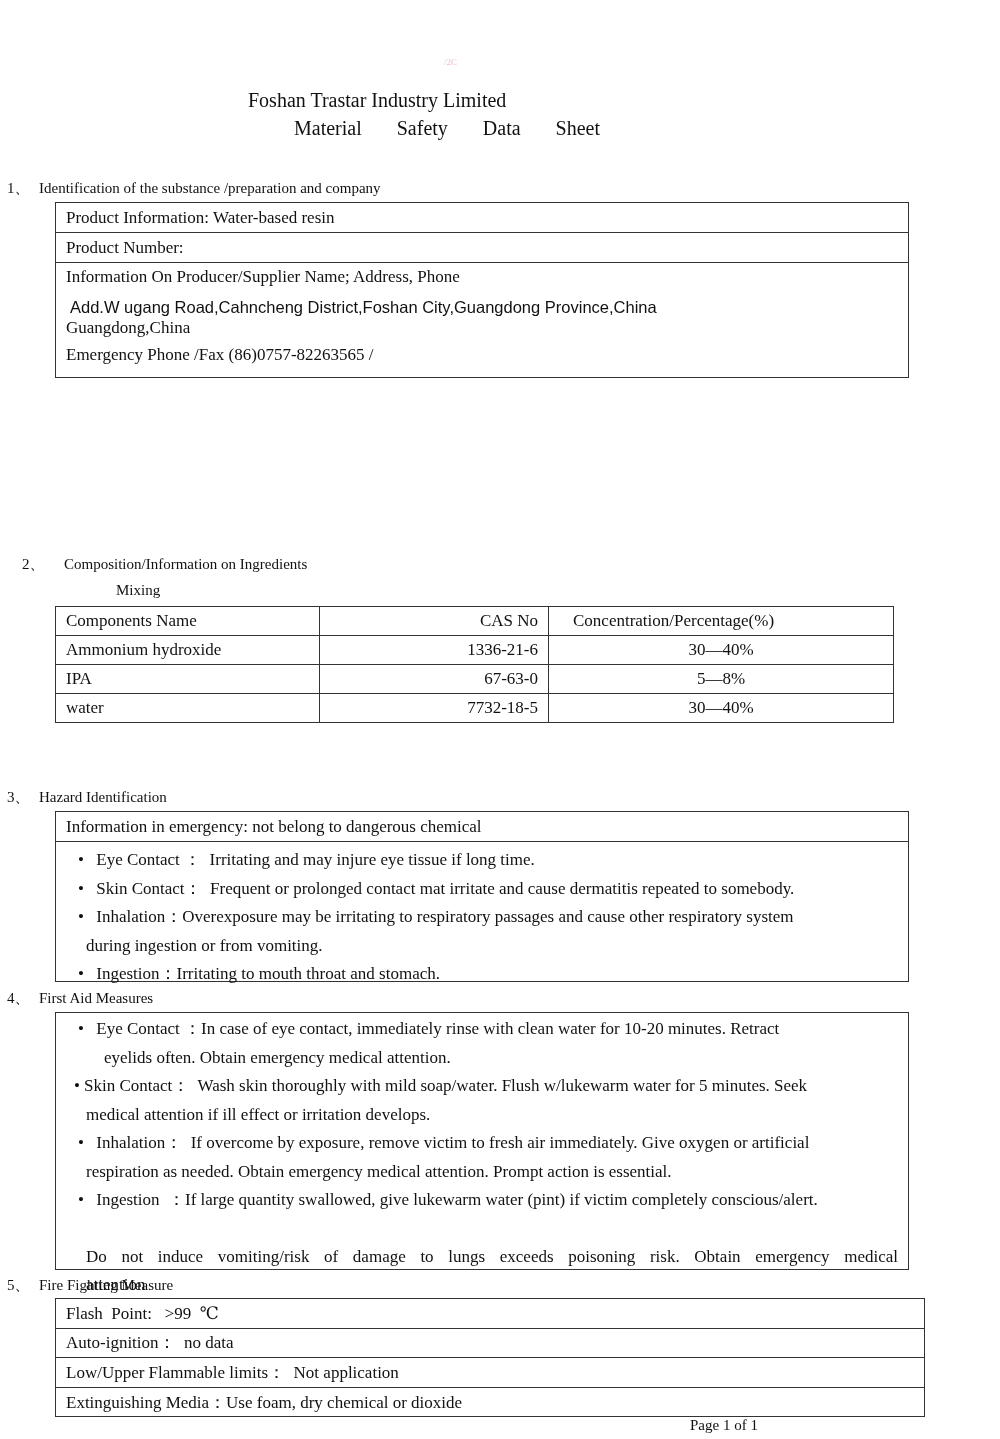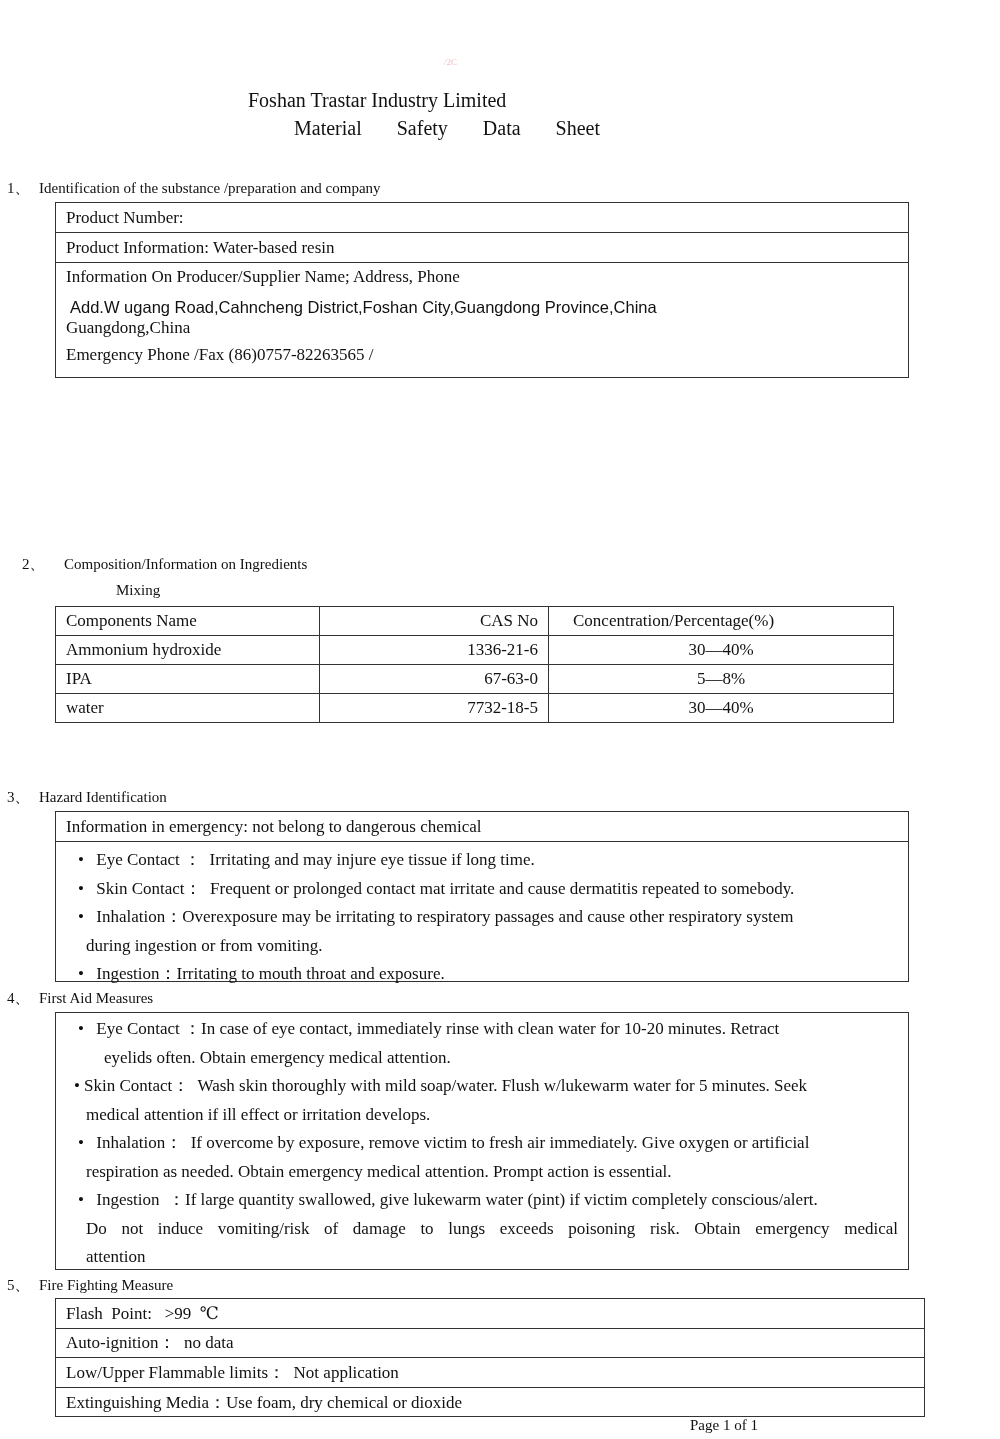--- a/index.html
+++ b/index.html
@@ -65,25 +65,25 @@
   <span>Material</span>
   <span>Safety</span>
   <span>Data</span>
   <span>Sheet</span>
 </div>
 
 <div class="abs sec-h" style="left:7px; top:179px;">
   <span class="num">1、</span><span>Identification of the substance /preparation and company</span>
 </div>
 <div class="abs box" id="s1box">
+  <div class="row r1">
+      <span>Product Information: Water-based resin</span>
+    </div>
   <div class="row r2">
       <span>Product Number:</span>
-    </div>
-  <div class="row r1">
-      <span>Product Information: Water-based resin</span>
     </div>
   <div class="row r3">
     <div>Information On Producer/Supplier Name; Address, Phone</div>
     <div class="addr">Add.W ugang Road,Cahncheng District,Foshan City,Guangdong Province,China</div>
     <div class="addr2">Guangdong,China</div>
     <div class="emerg">Emergency Phone /Fax (86)0757-82263565  /</div>
   </div>
 </div>
 
 <div class="abs sec-h" style="left:22px; top:555px;">
@@ -120,37 +120,37 @@
 </div>
 <div class="abs box" id="s3box">
   <div class="row hrow" style="border-bottom:1.5px solid #333;">
       <span>Information in emergency: not belong to dangerous chemical</span>
     </div>
   <div class="bullets">
     <span class="b"><span class="dot">•</span> <span>Eye Contact  ：</span><span style="white-space:pre">  Irritating and may injure eye tissue if long time.</span></span>
     <span class="b"><span class="dot">•</span> <span>Skin Contact：</span><span style="white-space:pre">  Frequent or prolonged contact mat irritate and cause dermatitis repeated to somebody.</span></span>
     <span class="b"><span class="dot">•</span> <span>Inhalation：</span><span>Overexposure may be irritating to respiratory passages and cause other respiratory system</span></span>
     <span class="b cont">during ingestion or from vomiting.</span>
-    <span class="b"><span class="dot">•</span> <span>Ingestion：</span><span>Irritating to mouth throat and exposure.</span></span>
+    <span class="b"><span class="dot">•</span> <span>Ingestion：</span><span>Irritating to mouth throat and stomach.</span></span>
   </div>
 </div>
 
 <div class="abs sec-h" style="left:7px; top:989px;">
   <span class="num">4、</span><span>First Aid Measures</span>
 </div>
 <div class="abs box" id="s4box">
   <div class="bullets">
     <span class="b"><span class="dot">•</span> <span>Eye Contact  ：</span><span>In case of eye contact, immediately rinse with clean water for 10-20 minutes. Retract</span></span>
     <span class="b" style="padding-left:34px">eyelids often. Obtain emergency medical attention.</span>
     <span class="b"><span class="dot" style="width:14px">•</span><span>Skin Contact：</span><span style="white-space:pre">  Wash skin thoroughly with mild soap/water. Flush w/lukewarm water for 5 minutes. Seek</span></span>
     <span class="b cont">medical attention if ill effect or irritation develops.</span>
     <span class="b"><span class="dot">•</span> <span>Inhalation：</span><span style="white-space:pre">  If overcome by exposure, remove victim to fresh air immediately. Give oxygen or artificial</span></span>
     <span class="b cont">respiration as needed. Obtain emergency medical attention. Prompt action is essential.</span>
     <span class="b"><span class="dot">•</span> <span style="white-space:pre">Ingestion  ：</span><span>If large quantity swallowed, give lukewarm water (pint) if victim completely conscious/alert.</span></span>
-    <span class="b cont" style="text-align:justify; text-align-last:justify;">Do not induce vomiting/risk of damage to lungs exceeds poisoning risk. Obtain emergency medical</span>
+    <span class="b cont" style="text-align:justify; text-align-last:justify;margin-top:28px;">Do not induce vomiting/risk of damage to lungs exceeds poisoning risk. Obtain emergency medical</span>
     <span class="b cont">attention</span>
   </div>
 </div>
 
 <div class="abs sec-h" style="left:7px; top:1276px;">
   <span class="num">5、</span><span>Fire Fighting Measure</span>
 </div>
 <div class="abs box" id="s5box">
   <div class="row">
       <span style="white-space:pre">Flash  Point:   &gt;99  ℃</span>

